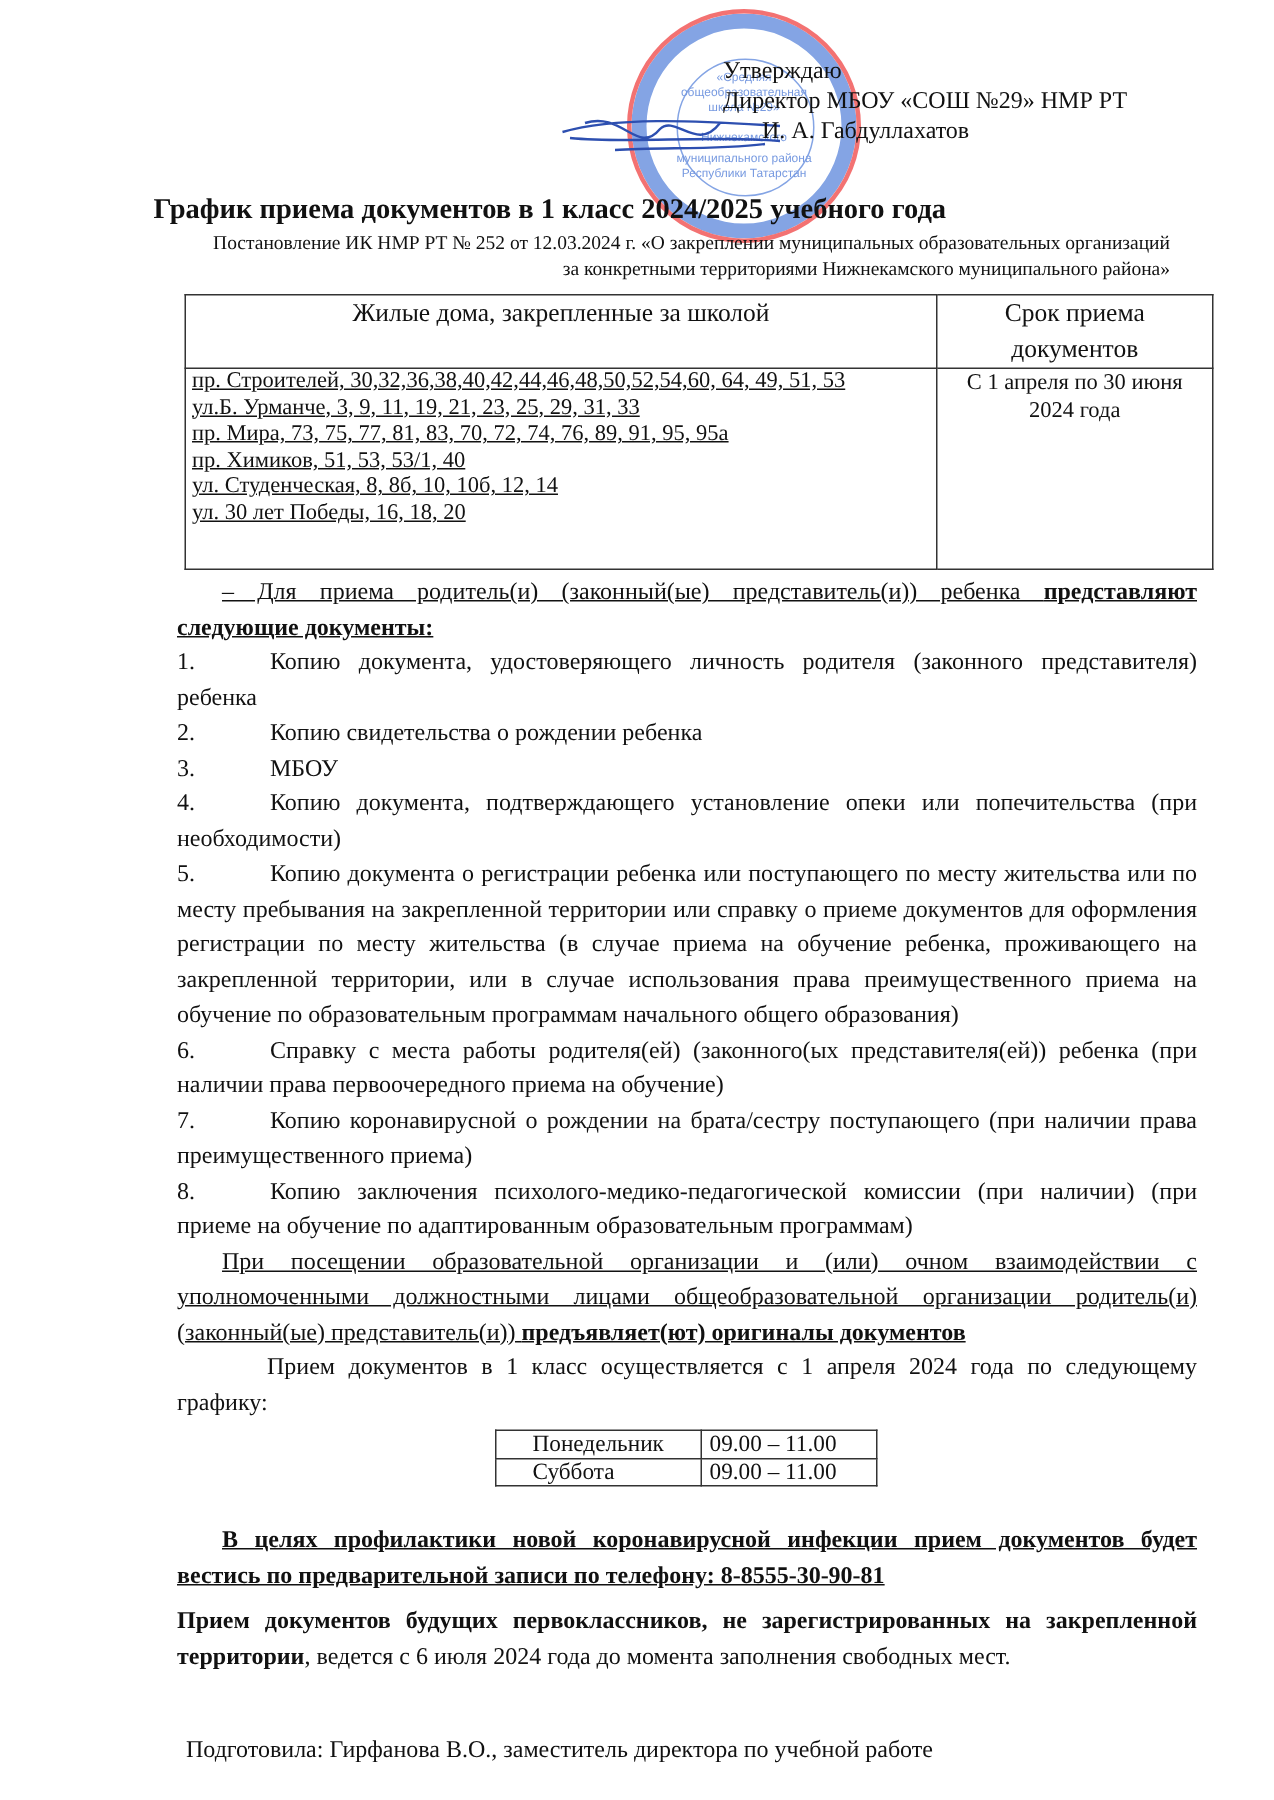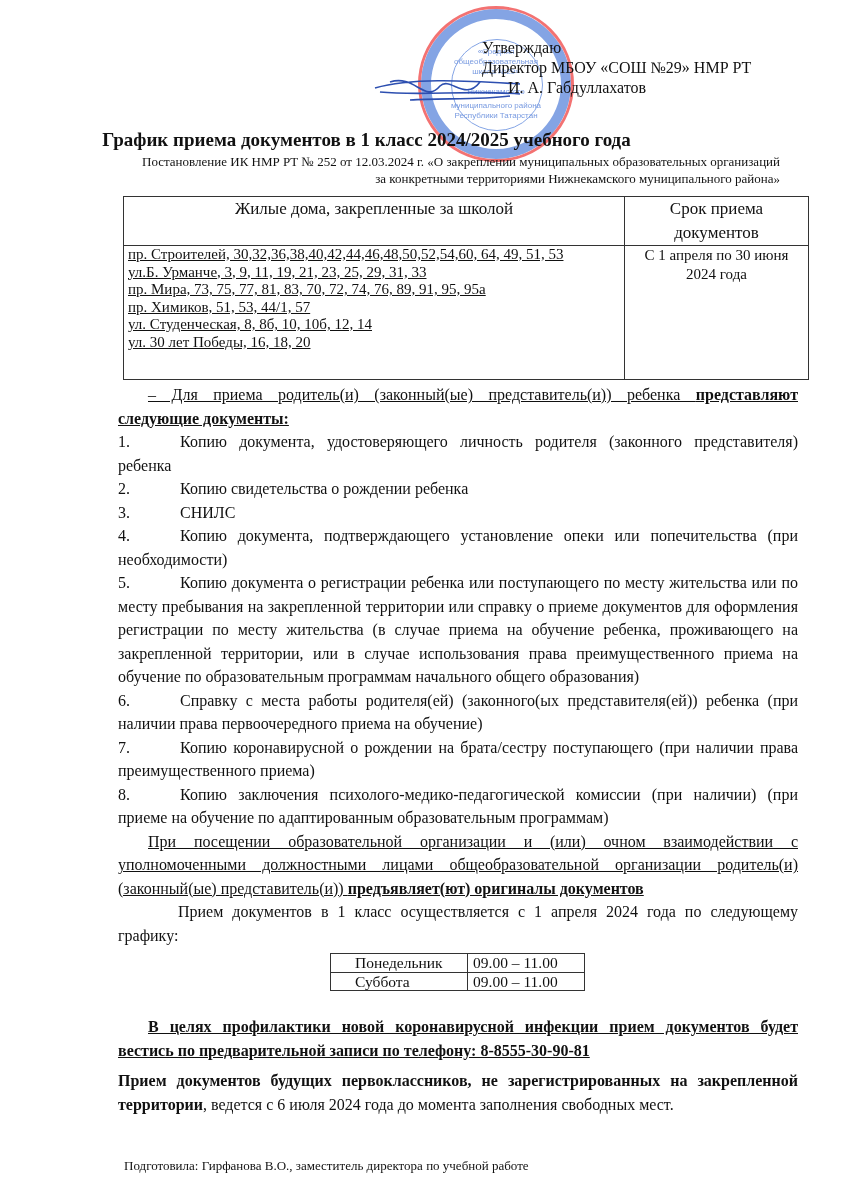--- a/index.html
+++ b/index.html
@@ -55,21 +55,21 @@
   .num { display: inline-block; width: 62px; }
   .indent { text-indent: 30px; text-decoration: underline; }
   .indent2 { text-indent: 60px; }
   b { font-weight: bold; }
   table.schedule {
     position: absolute; left: 330px; top: 953px; border-collapse: collapse; font-size: 15.5px;
   }
   table.schedule td { border: 1px solid #333; padding: 0 5px; line-height: 17.5px; }
   table.schedule td.day { width: 107px; padding-left: 24px; }
   table.schedule td.time { width: 106px; }
-  .footer { position: absolute; left: 124px; top: 1158px; font-size: 13px; }
+  .footer { position: absolute; left: 124px; top: 1158px; font-size: 16px; }
 </style>
 </head>
 <body>
 
 <div class="stamp">
   <div class="stamp-inner"></div>
   <div class="stamp-text" style="top:38px">«Средняя</div>
   <div class="stamp-text" style="top:48px">общеобразовательная</div>
   <div class="stamp-text" style="top:58px">школа №29»</div>
   <div class="stamp-text" style="top:78px">Нижнекамского</div>
@@ -93,34 +93,34 @@
   <tbody>
       <tr>
     <th>Жилые дома, закрепленные за школой</th>
     <th class="col-period">Срок приема документов</th>
   </tr>
   <tr>
     <td class="addr">
       <span class="addr-line">пр. Строителей, 30,32,36,38,40,42,44,46,48,50,52,54,60, 64, 49, 51, 53</span>
       <span class="addr-line">ул.Б. Урманче, 3, 9, 11, 19, 21, 23, 25, 29, 31, 33</span>
       <span class="addr-line">пр. Мира, 73, 75, 77, 81, 83, 70, 72, 74, 76, 89, 91, 95, 95а</span>
-      <span class="addr-line">пр. Химиков, 51, 53, 44/1, 57</span>
+      <span class="addr-line">пр. Химиков, 51, 53, 53/1, 40</span>
       <span class="addr-line">ул. Студенческая, 8, 8б, 10, 10б, 12, 14</span>
       <span class="addr-line">ул. 30 лет Победы, 16, 18, 20</span>
     </td>
     <td class="period">С 1 апреля по 30 июня 2024 года</td>
   </tr>
 </tbody>
   </table>
 
 <div class="body-text" style="top:383px">
   <div class="indent"><span>– Для приема родитель(и) (законный(ые) представитель(и)) ребенка </span><b>представляют следующие документы:</b></div>
   <div class="list-item"><span class="num">1.</span><span>Копию документа, удостоверяющего личность родителя (законного представителя) ребенка</span></div>
   <div class="list-item"><span class="num">2.</span><span>Копию свидетельства о рождении ребенка</span></div>
-  <div class="list-item"><span class="num">3.</span><span>СНИЛС</span></div>
+  <div class="list-item"><span class="num">3.</span><span>МБОУ</span></div>
   <div class="list-item"><span class="num">4.</span><span>Копию документа, подтверждающего установление опеки или попечительства (при необходимости)</span></div>
   <div class="list-item"><span class="num">5.</span><span>Копию документа о регистрации ребенка или поступающего по месту жительства или по месту пребывания на закрепленной территории или справку о приеме документов для оформления регистрации по месту жительства (в случае приема на обучение ребенка, проживающего на закрепленной территории, или в случае использования права преимущественного приема на обучение по образовательным программам начального общего образования)</span></div>
   <div class="list-item"><span class="num">6.</span><span>Справку с места работы родителя(ей) (законного(ых представителя(ей)) ребенка (при наличии права первоочередного приема на обучение)</span></div>
   <div class="list-item"><span class="num">7.</span><span>Копию коронавирусной о рождении на брата/сестру поступающего (при наличии права преимущественного приема)</span></div>
   <div class="list-item"><span class="num">8.</span><span>Копию заключения психолого-медико-педагогической комиссии (при наличии) (при приеме на обучение по адаптированным образовательным программам)</span></div>
   <div class="indent"><span>При посещении образовательной организации и (или) очном взаимодействии с уполномоченными должностными лицами общеобразовательной организации родитель(и) (законный(ые) представитель(и)) </span><b>предъявляет(ют) оригиналы документов</b></div>
   <div class="indent2">Прием документов в 1 класс осуществляется с 1 апреля 2024 года по следующему графику:</div>
 </div>
 
 <table class="schedule">

